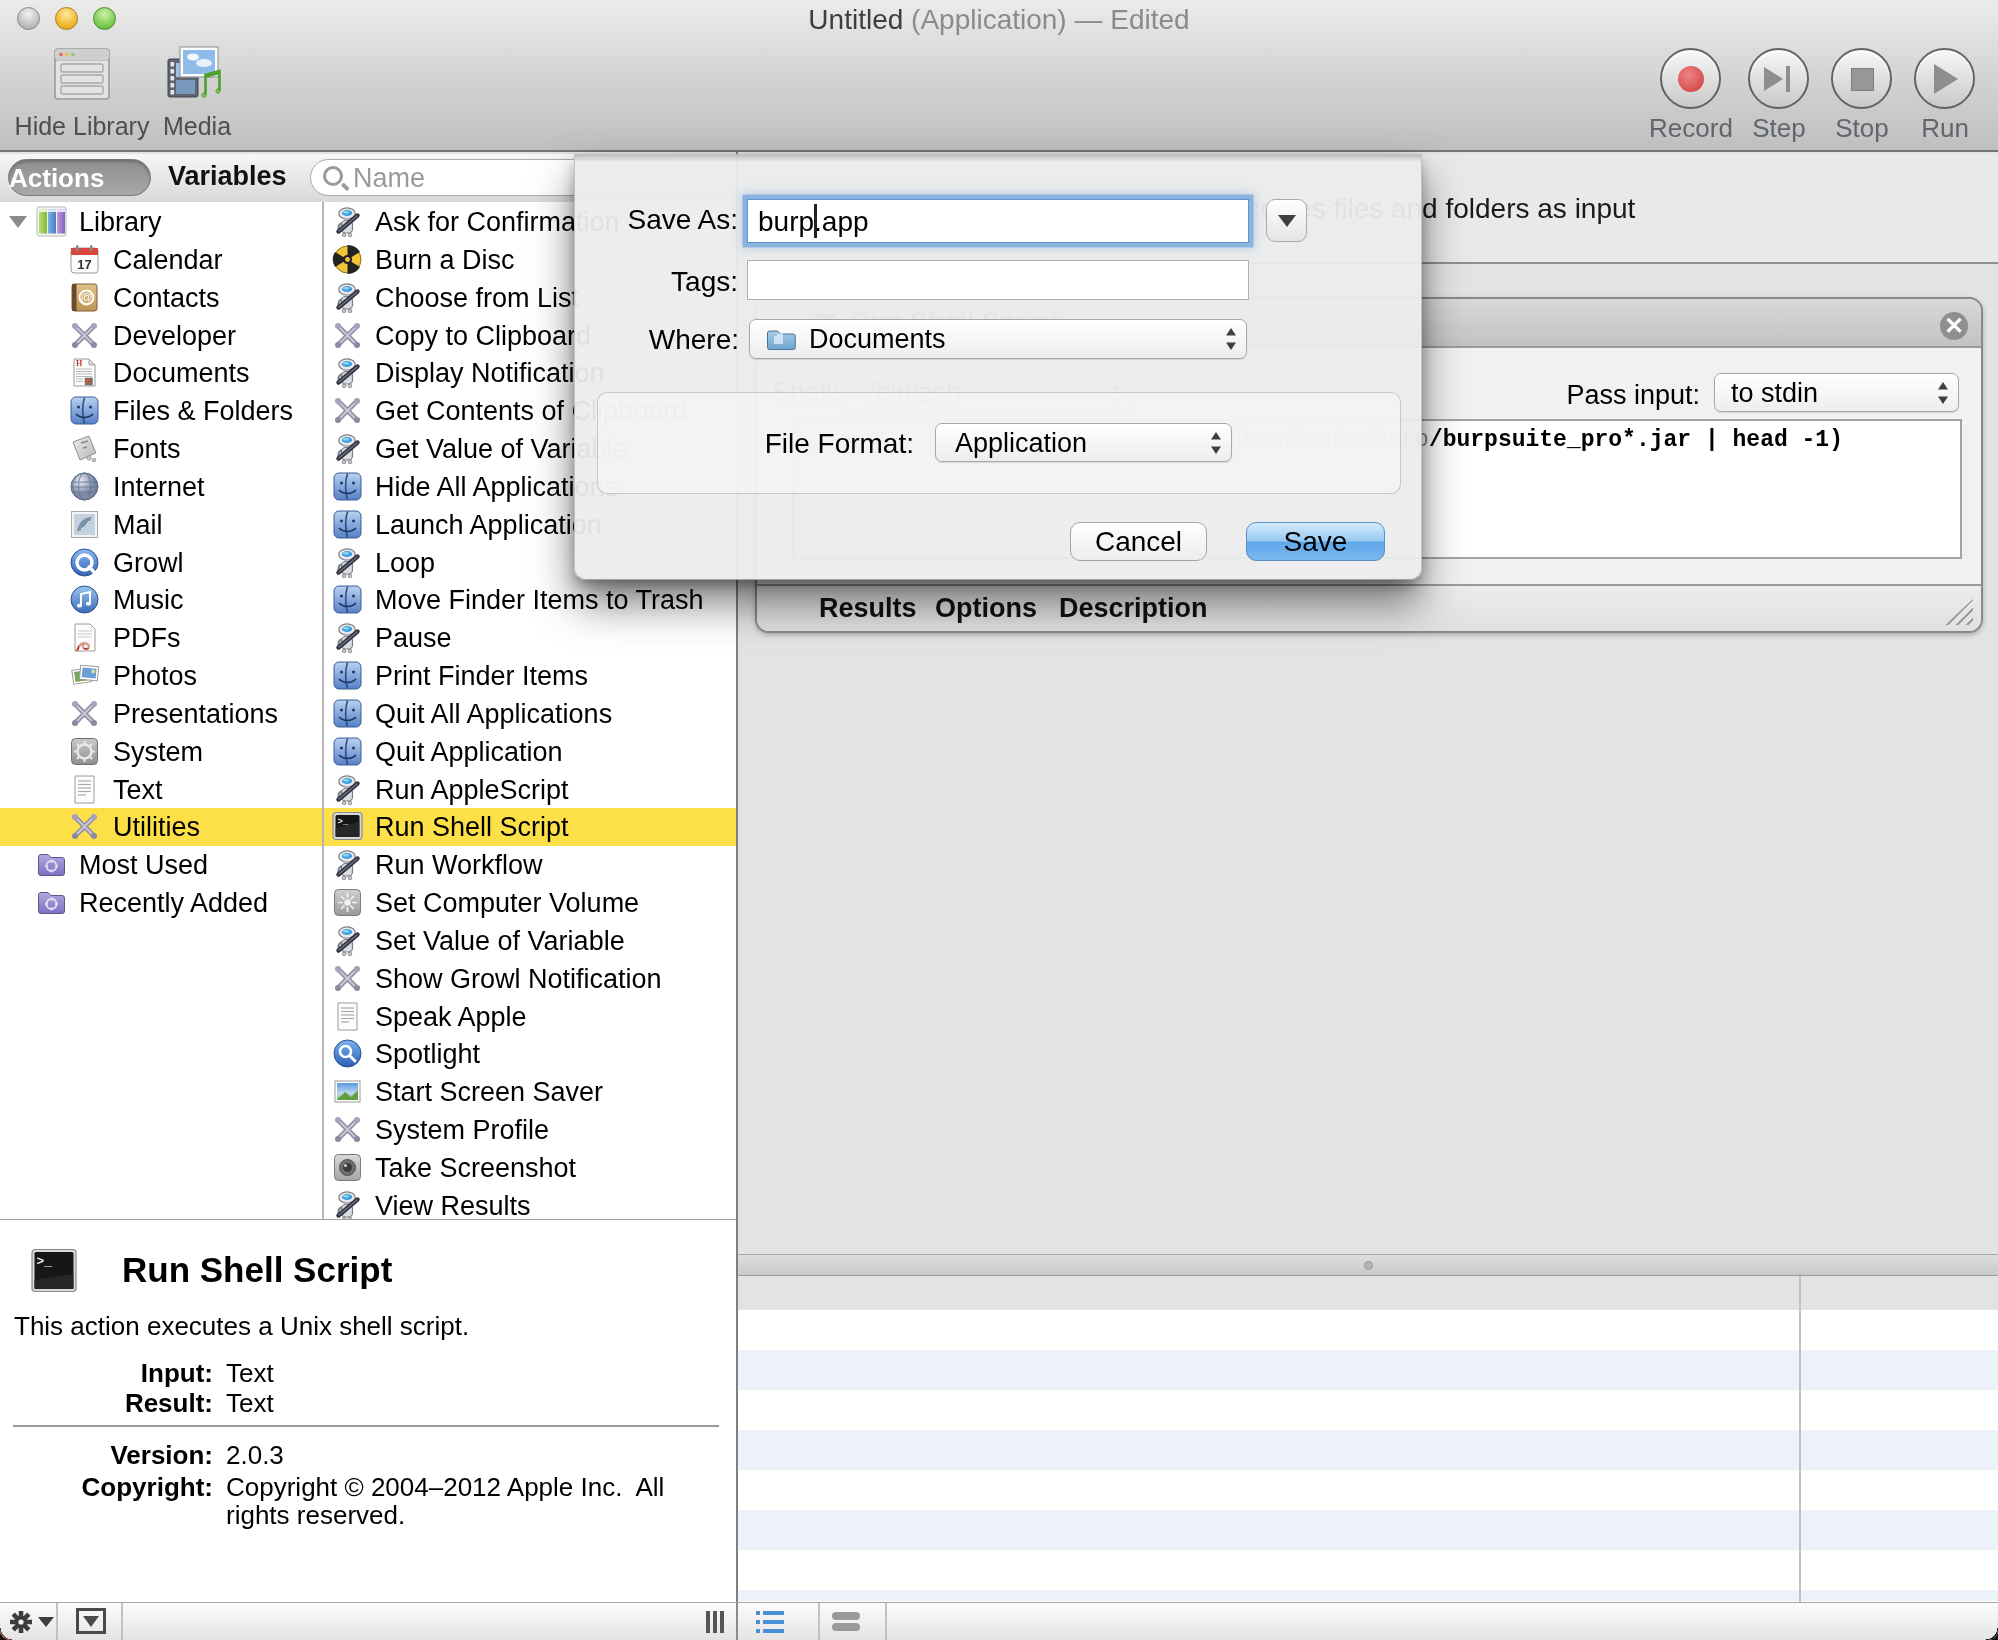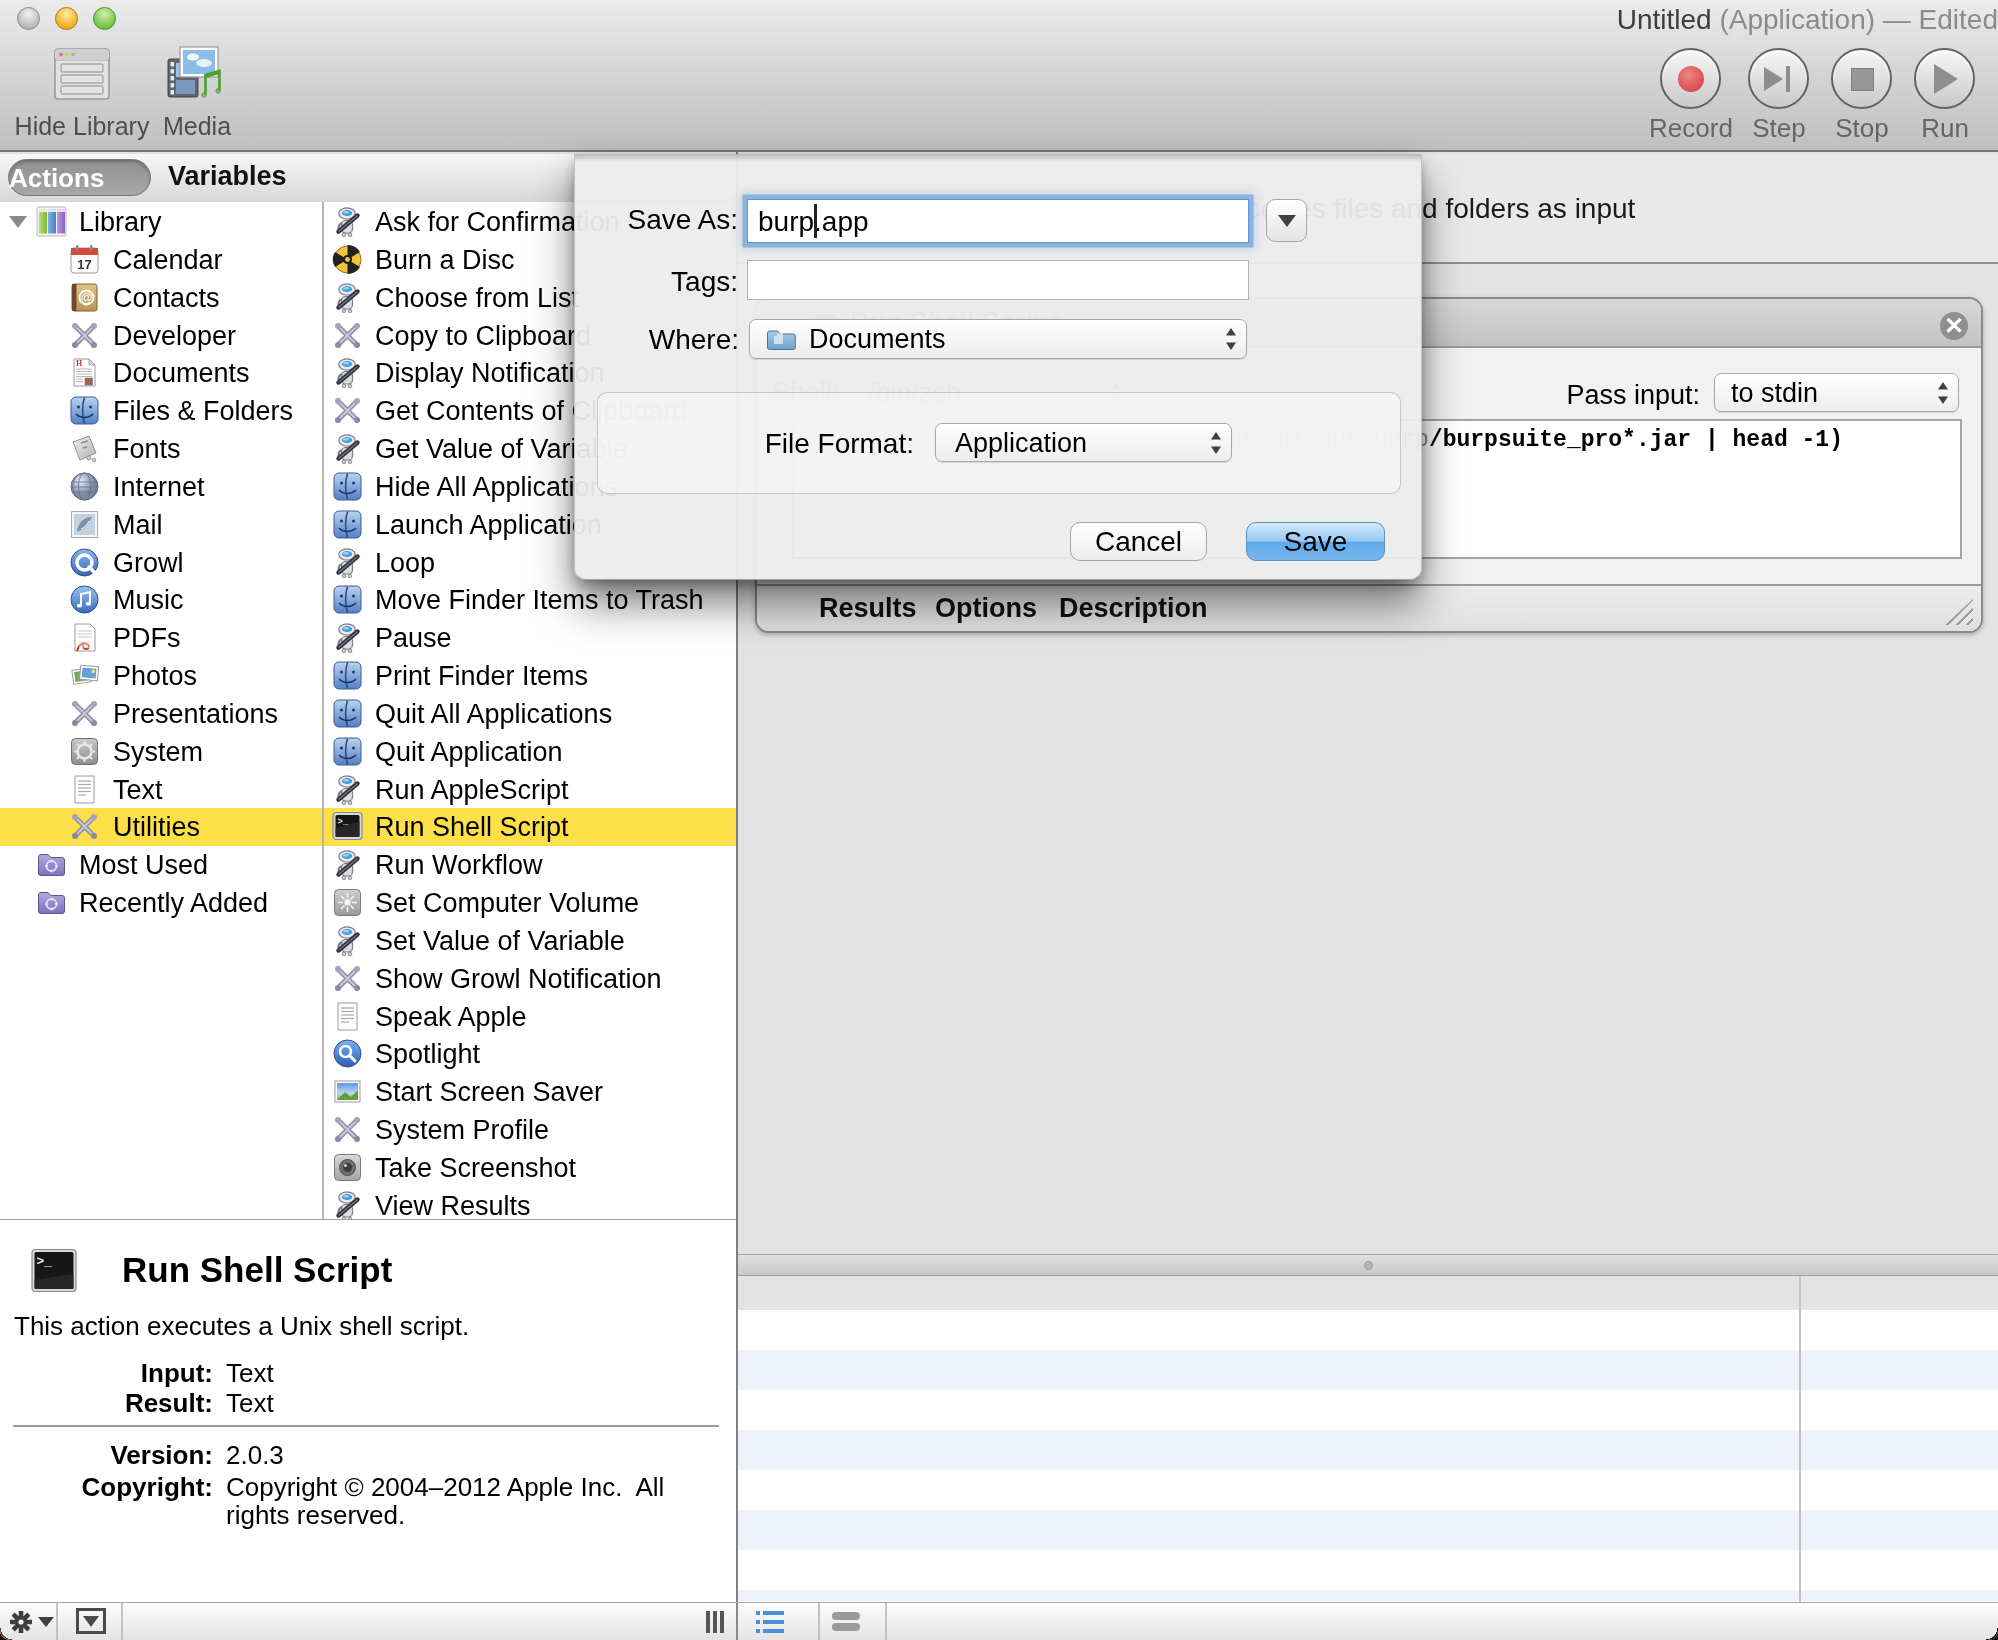--- a/index.html
+++ b/index.html
@@ -9,21 +9,21 @@
 .abs { position:absolute; }
 
 
 #titlebar { position:absolute; left:0; top:0; width:1998px; height:152px;
   background:linear-gradient(#ebebeb, #d2d2d2 55%, #bfbfbf);
   border-bottom:2px solid #757575; }
 .tl { position:absolute; top:7px; width:23px; height:23px; border-radius:50%; }
 #tl1 { left:17px; background:radial-gradient(circle at 50% 30%, #f2f2f2, #b9b9b9 70%, #a0a0a0); border:1px solid #888; }
 #tl2 { left:55px; background:radial-gradient(circle at 50% 30%, #ffe9a0, #f0b429 65%, #d99714); border:1px solid #ad7b17; }
 #tl3 { left:93px; background:radial-gradient(circle at 50% 30%, #d2f0a8, #77c94f 65%, #54a636); border:1px solid #4e8c2f; }
-#wtitle { position:absolute; top:4px; left:0; width:1998px; text-align:right;
+#wtitle { position:absolute; top:4px; left:0; width:1998px; text-align:center;
   font-size:28px; color:#3e3e3e; }
 #wtitle .dim { color:#8b8b8b; }
 .tbtn { position:absolute; text-align:center; color:#4e4e4e; font-size:25px; white-space:nowrap; }
 .circ { position:absolute; width:61px; height:61px; border-radius:50%; top:48px;
   background:linear-gradient(#f7f7f7, #c9c9c9); border:2px solid #636363;
   box-shadow:inset 0 2px 2px rgba(255,255,255,0.8); }
 .clbl { position:absolute; top:113px; width:120px; text-align:center; font-size:26px; color:#60666c; }
 
 
 #filterbar { position:absolute; left:0; top:154px; width:738px; height:49px;
@@ -193,20 +193,24 @@
     <div class="abs" style="left:1934px;top:64px;width:0;height:0;border-top:15px solid transparent;border-bottom:15px solid transparent;border-left:24px solid #8e8e8e"></div>
     <div class="clbl" style="left:1631px">Record</div>
     <div class="clbl" style="left:1719px">Step</div>
     <div class="clbl" style="left:1802px">Stop</div>
     <div class="clbl" style="left:1885px">Run</div>
   </div>
 
   <div id="filterbar">
     <div id="capsule">Actions</div>
     <div id="varlbl">Variables</div>
+    <div id="search">
+        <div class="mag"></div>
+        <div class="ph">Name</div>
+      </div>
   </div>
 
   <div id="col1">
 <div class="row" style="top:1px">
         <span class="tri"></span>
         <span class="ri" style="left:36px">
           <svg width="31" height="31" viewBox="0 0 31 31" style="">
             <rect x="1" y="1" width="29" height="29" rx="2" fill="#f4f4f4" stroke="#b9b9b9" stroke-width="1"></rect>
             <rect x="3" y="3.5" width="8" height="24" fill="url(#bg1)"></rect>
             <rect x="3" y="3.5" width="8" height="2.5" fill="#e9f5d8"></rect>

